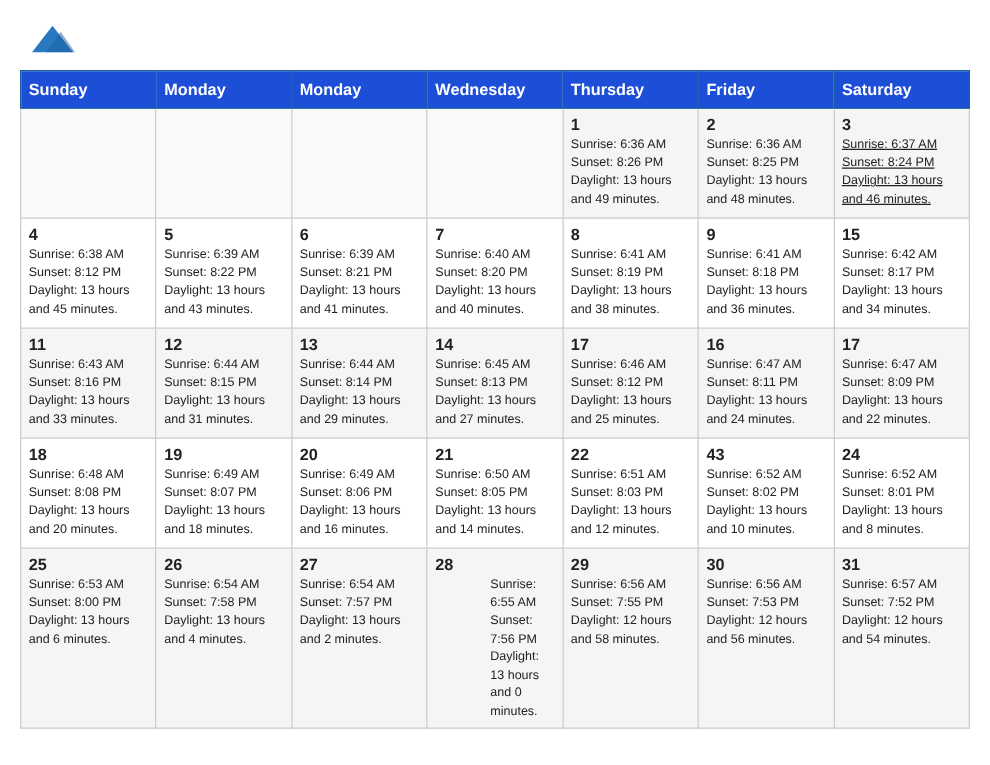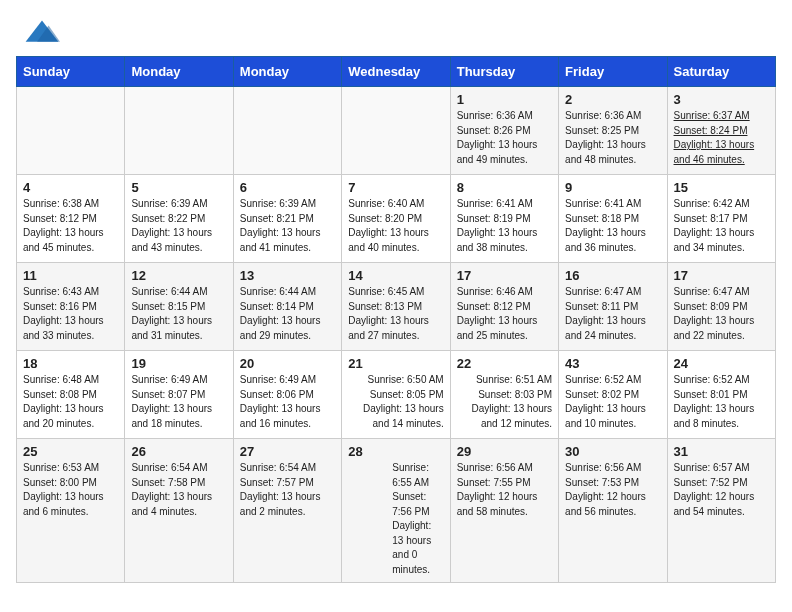--- a/index.html
+++ b/index.html
@@ -271,28 +271,28 @@
           </td>
           <td>
             <span class="day-number">20</span>
             <div class="day-info" style="white-space: pre-line;">Sunrise: 6:49 AM
 Sunset: 8:06 PM
 Daylight: 13 hours
 and 16 minutes.</div>
           </td>
           <td>
             <span class="day-number">21</span>
-            <div class="day-info" style="white-space: pre-line; text-align: right;">Sunrise: 6:50 AM
+            <div class="day-info" style="white-space: pre-line;">Sunrise: 6:50 AM
 Sunset: 8:05 PM
 Daylight: 13 hours
 and 14 minutes.</div>
           </td>
           <td>
             <span class="day-number">22</span>
-            <div class="day-info" style="white-space: pre-line; text-align: right;">Sunrise: 6:51 AM
+            <div class="day-info" style="white-space: pre-line;">Sunrise: 6:51 AM
 Sunset: 8:03 PM
 Daylight: 13 hours
 and 12 minutes.</div>
           </td>
           <td>
             <span class="day-number">43</span>
             <div class="day-info" style="white-space: pre-line;">Sunrise: 6:52 AM
 Sunset: 8:02 PM
 Daylight: 13 hours
 and 10 minutes.</div>

